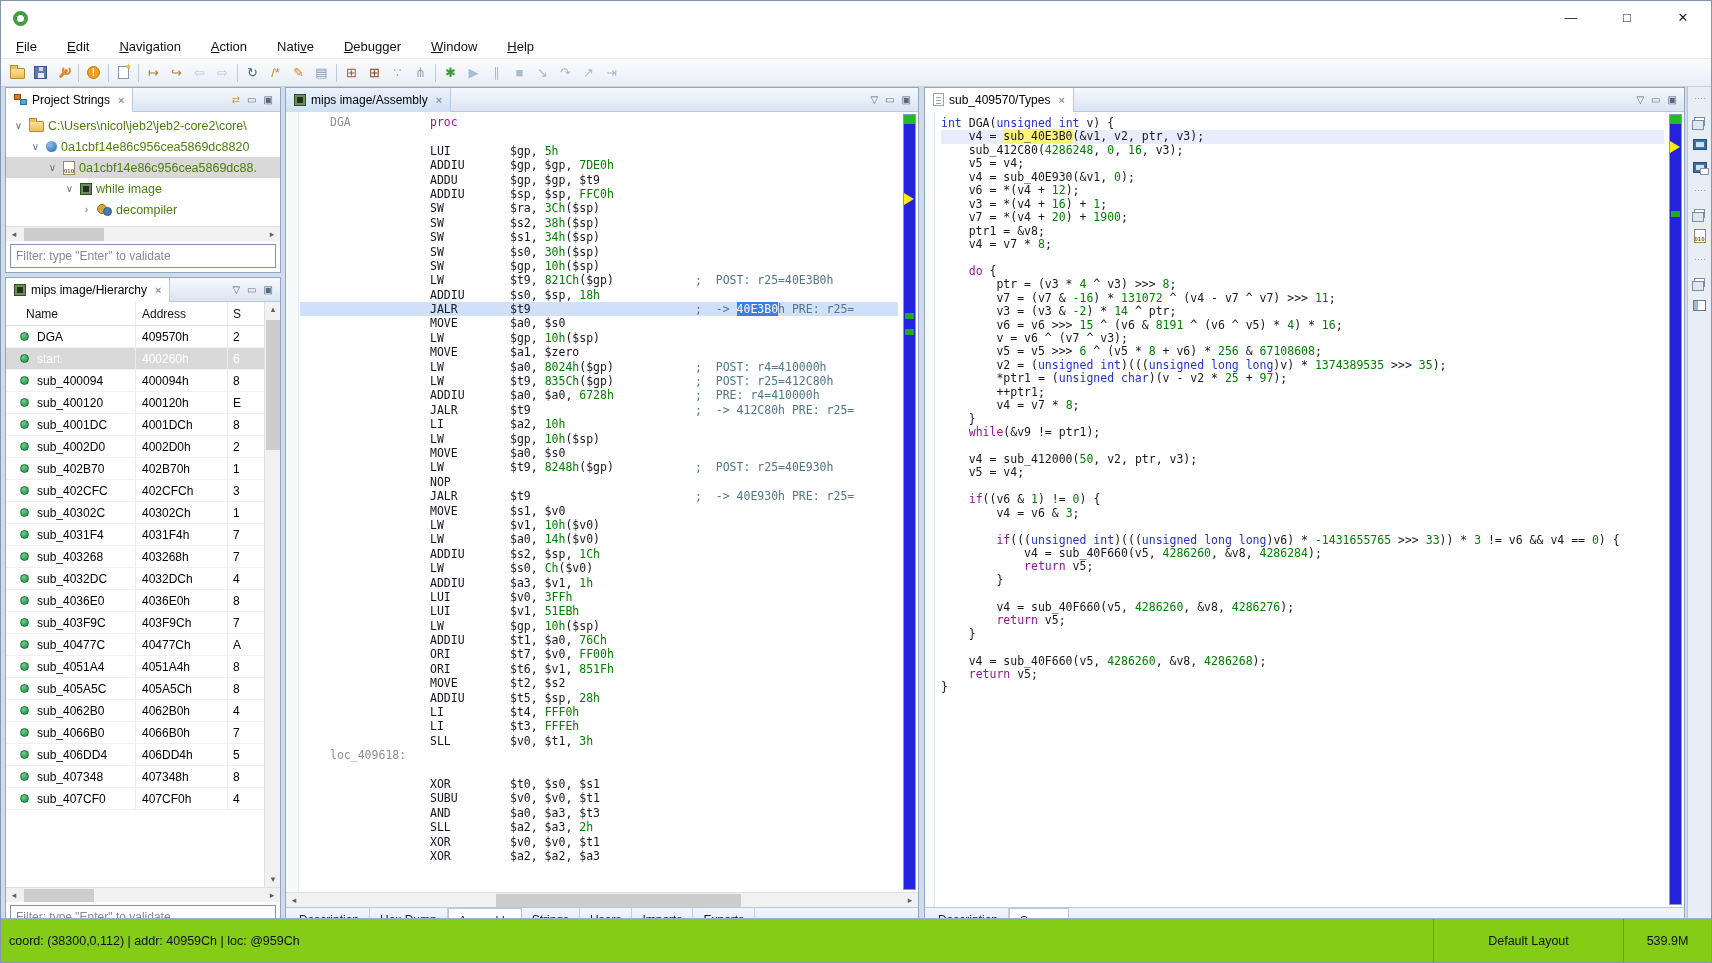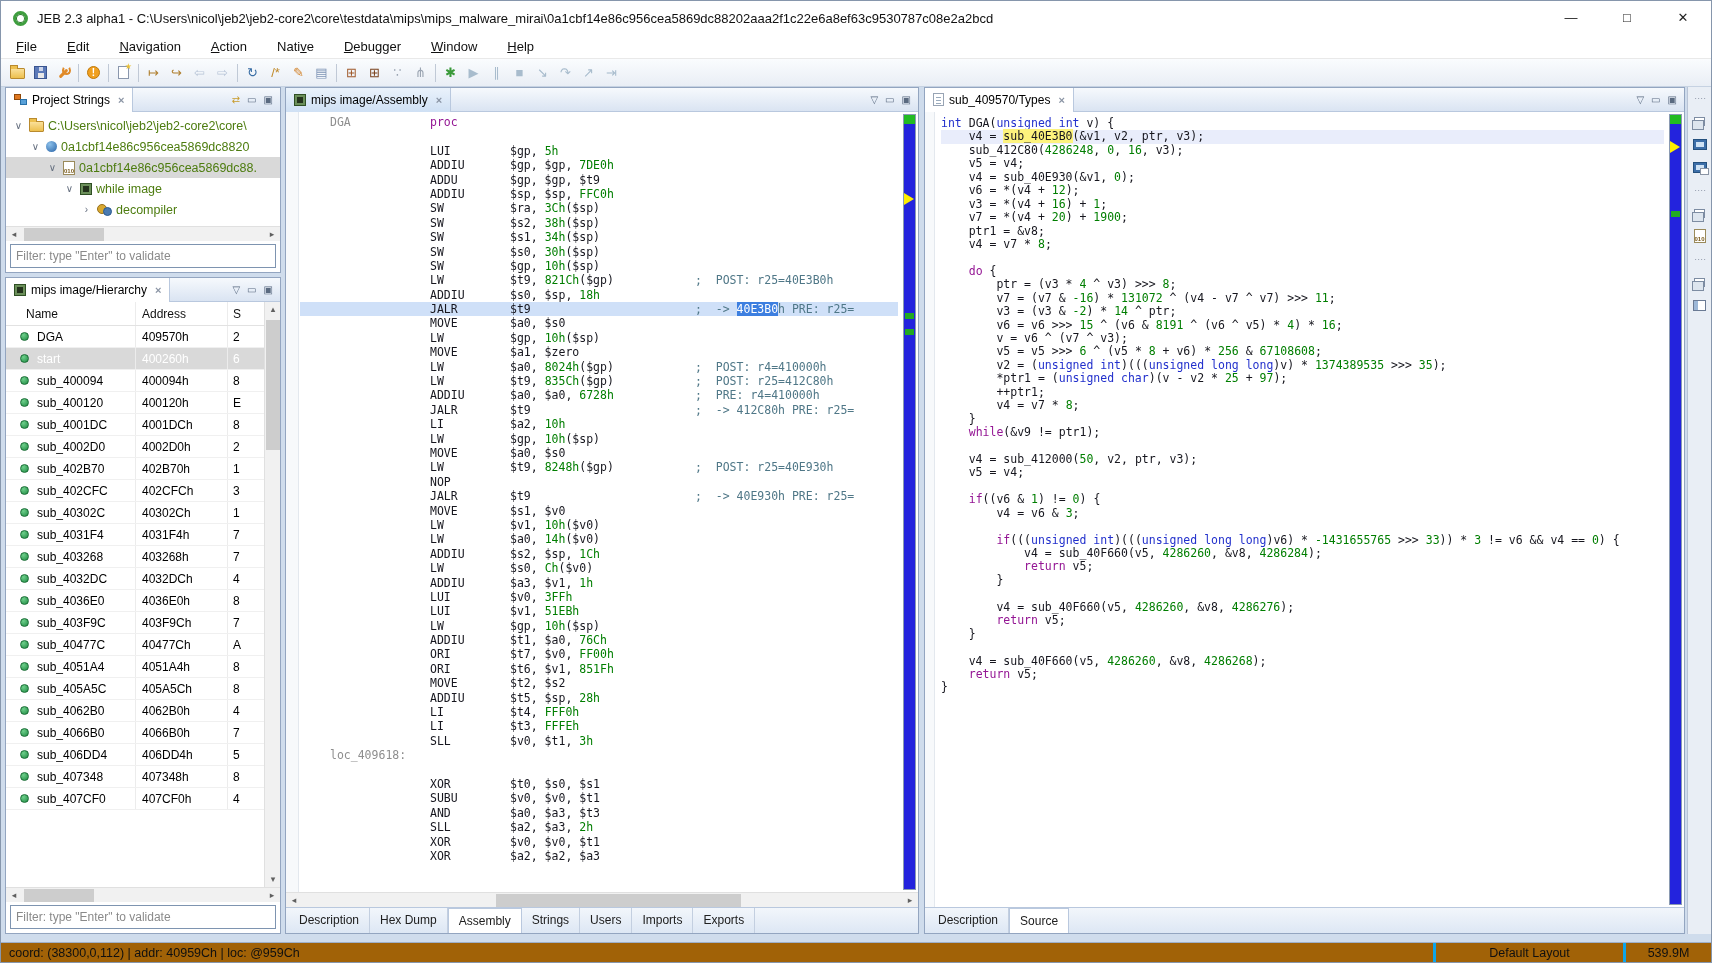--- a/index.html
+++ b/index.html
@@ -90,23 +90,23 @@
   
   .btabs{height:26px;min-height:26px;display:flex;align-items:stretch;background:linear-gradient(#f2f6fb,#dde7f4);border-top:1px solid #b9c8de;padding-left:3px;font-size:12px}
   .btab{padding:5px 10px 0 10px;border-right:1px solid #c3cfe0;color:#202020;white-space:nowrap}
   .btab.act{background:#fff;border:1px solid #b9c8de;border-bottom:none}
 
   
   #right-strip{position:absolute;right:0;top:0;width:24px;bottom:0;background:#e9eef5;border-left:1px solid #b9c4d6;display:flex;flex-direction:column;align-items:center;padding-top:4px;gap:9px}
   .stripicon{display:flex;align-items:center;justify-content:center;width:18px;height:14px;color:#7d8ca2;font-size:11px}
 
   
-  .statusbar{position:absolute;left:0;right:0;bottom:0;height:20px;background:#a16207;border-top:1px solid #9fb0c8;display:flex;align-items:center;font-size:12.5px;color:#101010}
+  .statusbar{position:absolute;left:0;right:0;bottom:0;height:44px;background:#84cc16;border-top:1px solid #9fb0c8;display:flex;align-items:center;font-size:12.5px;color:#101010}
   .st-left{padding-left:8px;flex:1}
-  .st-cell{border-left:3px solid #0ea5e9;height:100%;display:flex;align-items:center;justify-content:center}
+  .st-cell{border-left:1px solid #0ea5e9;height:100%;display:flex;align-items:center;justify-content:center}
   #st-layout{width:190px}
   #st-mem{width:88px}
 
   
   .ic-folder{width:15px;height:11px;background:linear-gradient(#fae09a,#edc04e);border:1px solid #b98a2e;border-radius:1px;position:relative;margin-top:2px}
   .ic-folder::before{content:"";position:absolute;left:-1px;top:-4px;width:6px;height:3px;background:#edc04e;border:1px solid #b98a2e;border-bottom:none}
   .ic-floppy{width:13px;height:13px;background:#5b79b8;border:1px solid #3a5590;position:relative}
   .ic-floppy::before{content:"";position:absolute;bottom:0;left:3px;width:6px;height:5px;background:#e8e8e8}
   .ic-floppy::after{content:"";position:absolute;top:0;left:4px;width:4px;height:4px;background:#cdd6ea}
   .ic-wrench{width:14px;height:14px;position:relative}
@@ -140,21 +140,20 @@
   .ic-panes{width:11px;height:9px;border:1px solid #7d8ca2;background:#fff;position:relative}
   .ic-panes::before{content:"";position:absolute;left:-3px;top:2px;width:10px;height:8px;border:1px solid #7d8ca2;background:#dde5ee}
   .ic-dots{width:16px;height:5px;color:#8a94a4;font-size:9px;line-height:4px;text-align:center}
   .ic-dots::before{content:"∙ ∙ ∙ ∙";letter-spacing:-1px}
 </style>
 </head>
 <body>
 
 <div class="titlebar">
   <span class="jeb-logo"></span>
-  <span>JEB 2.3 alpha1 - C:\Users\nicol\jeb2\jeb2-core2\core\testdata\mips\mips_malware_mirai\0a1cbf14e86c956cea5869dc88202aaa2f1c22e6a8ef63c9530787c08e2a2bcd</span>
   <div class="winbtns" id="winbtns">
       <span class="wbtn">—</span>
       <span class="wbtn">□</span>
       <span class="wbtn">✕</span>
     </div>
 </div>
 
 <div class="menubar" id="menubar">
     <span class="mitem"><u>F</u><span>i</span><span>l</span><span>e</span></span>
     <span class="mitem"><u>E</u><span>d</span><span>i</span><span>t</span></span>

